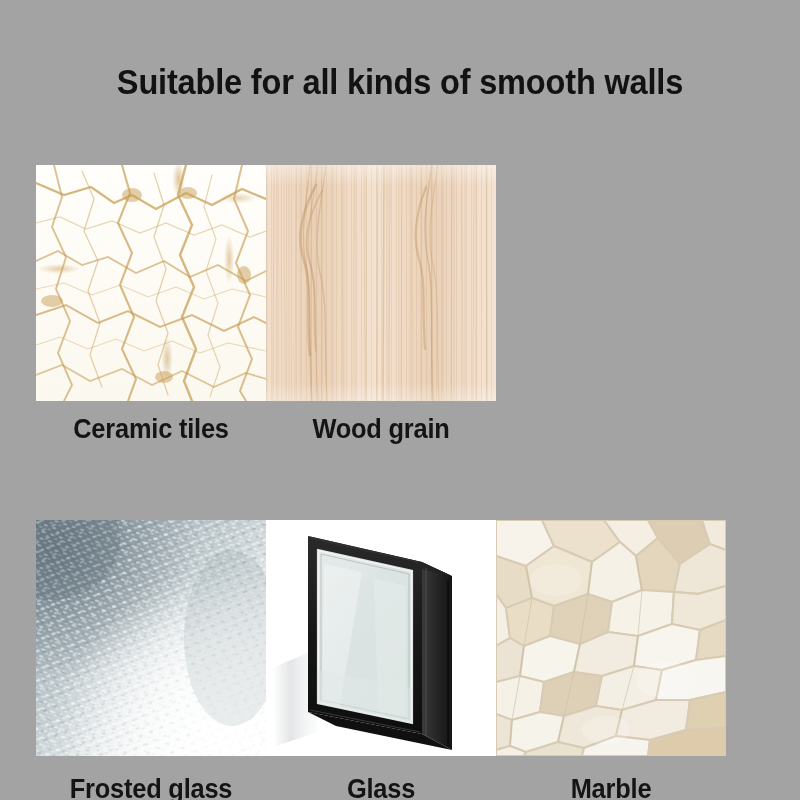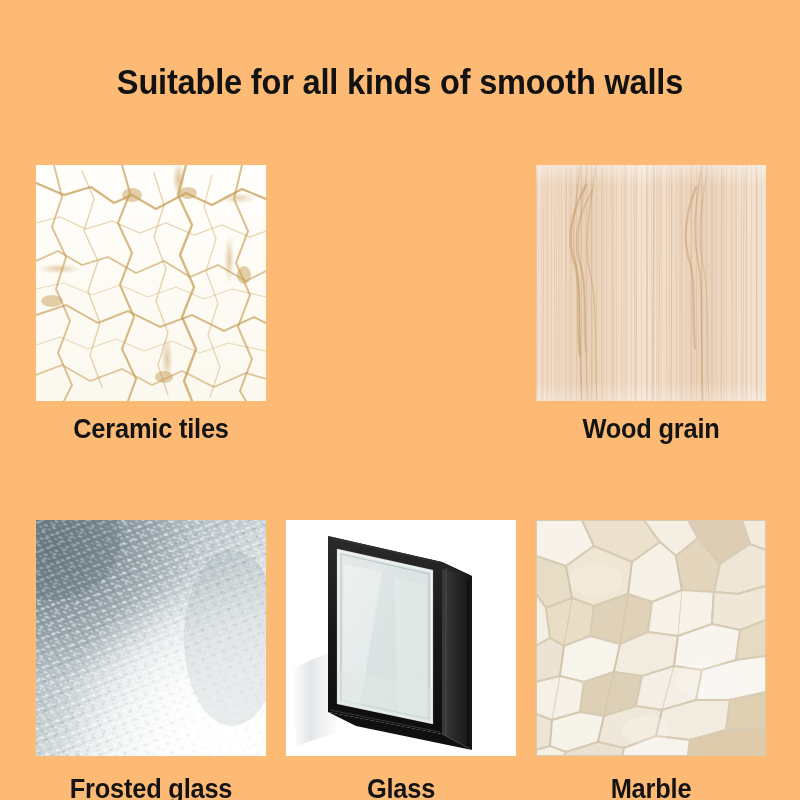--- a/index.html
+++ b/index.html
@@ -11,21 +11,21 @@
     width: 800px;
     height: 800px;
     background: #ffffff;
     font-family: "Liberation Sans", sans-serif;
     overflow: hidden;
   }
   .page {
     position: relative;
     width: 800px;
     height: 800px;
-    background: #fdba74;
+    background: #a3a3a3;
   }
 
   
   .title {
     position: absolute;
     top: 62px;
     left: 0;
     width: 800px;
     text-align: center;
     font-family: "Liberation Sans", sans-serif;
@@ -40,21 +40,20 @@
 
   
   .grid {
     position: absolute;
     top: 165px;
     left: 36px;
     width: 730px;
   }
   .row {
     display: flex;
-    justify-content: space-between;
     width: 730px;
   }
   .row.row-2 { margin-top: 75px; }
 
   .cell {
     width: 230px;
   }
   .swatch {
     position: relative;
     width: 230px;

